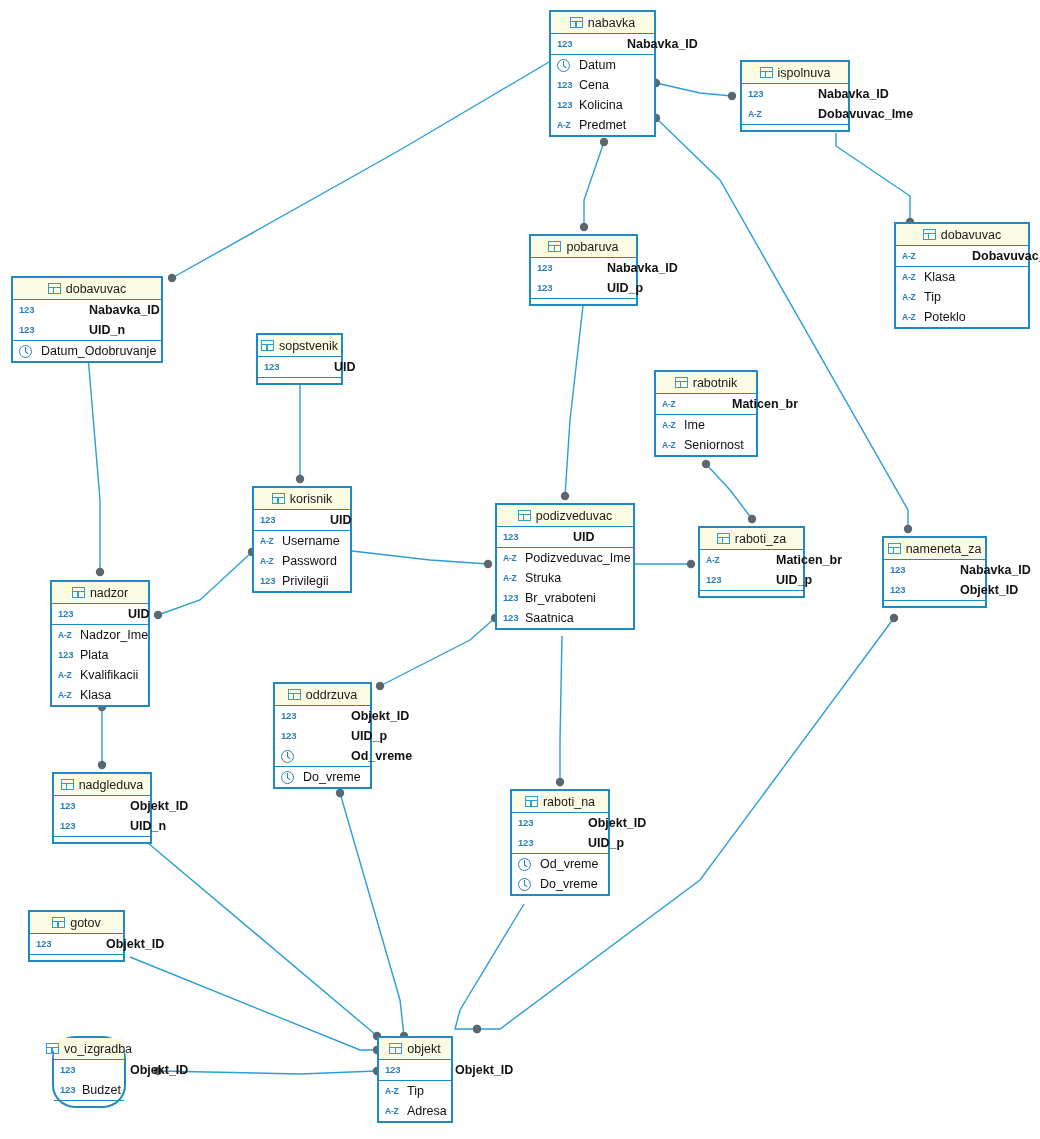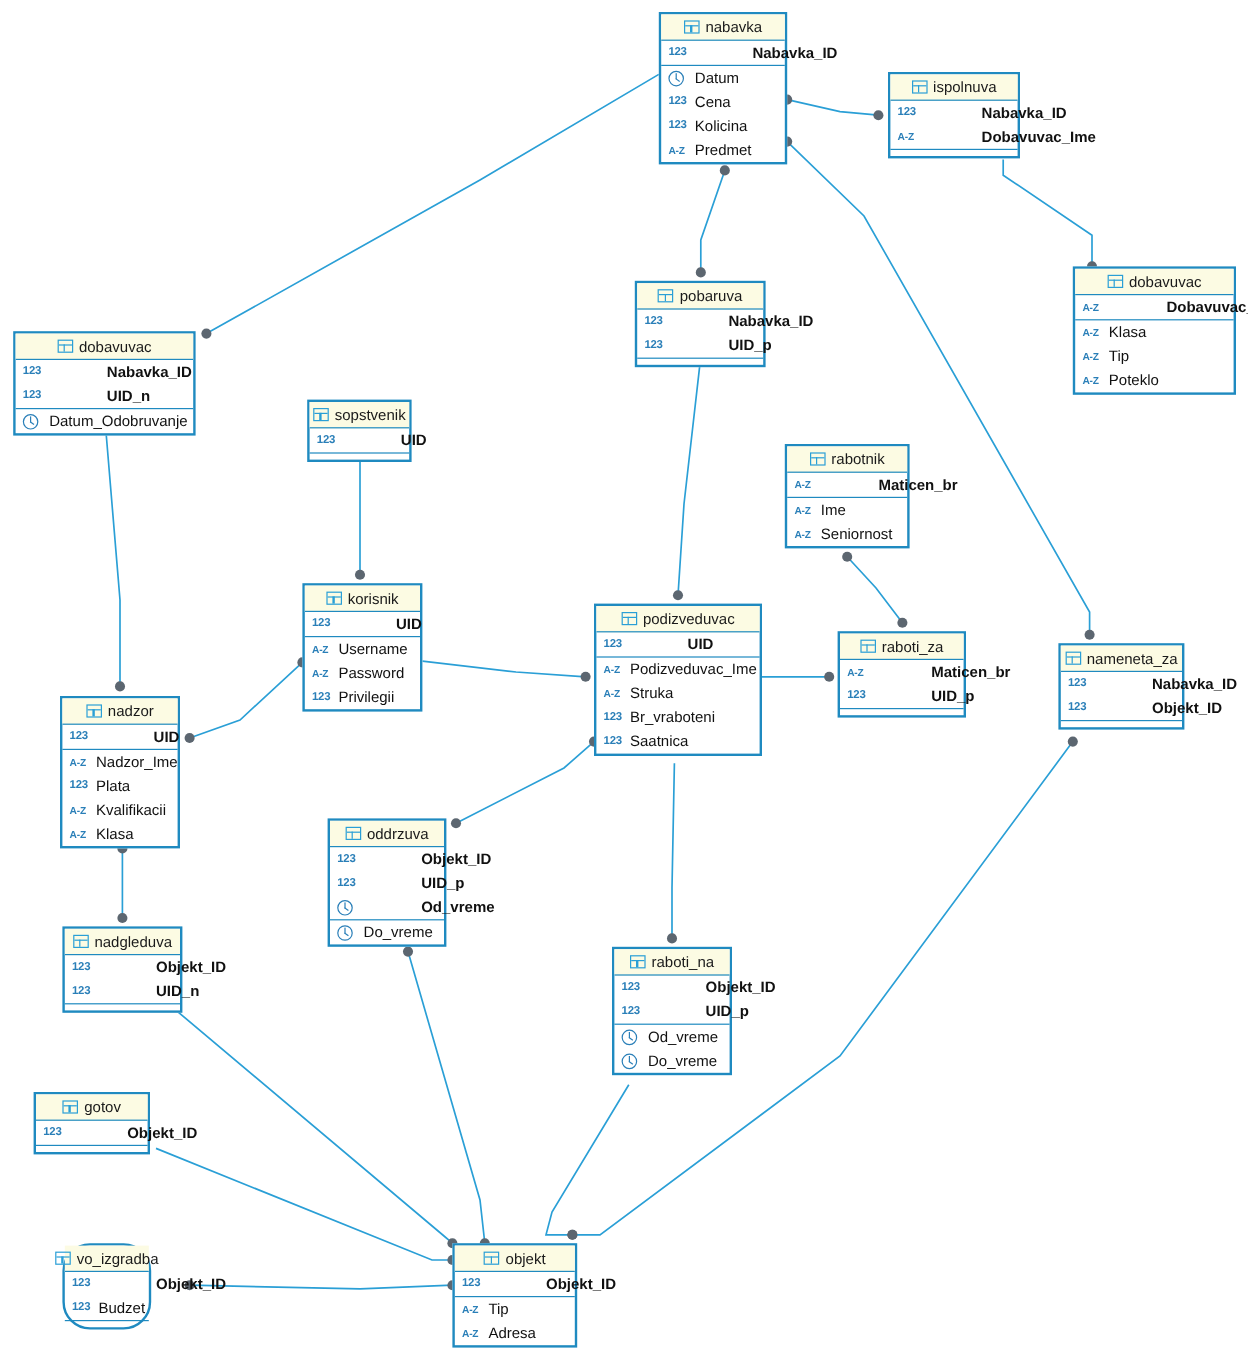--- a/index.html
+++ b/index.html
@@ -572,21 +572,21 @@
           <span class="ico ico-num">123</span>
           <span class="attr-label">Objekt_ID</span>
         </div>
         <div class="attr">
           <span class="ico ico-num">123</span>
           <span class="attr-label">Budzet</span>
         </div>
       </div>
       <div class="attr-group last" style="height: 5px;"></div>
     </div>
-    <div class="entity" style="left: 377px; top: 1036px; width: 104px;">
+    <div class="entity" style="left: 377px; top: 1036px; width: 76px;">
       <div class="entity-header">
         <span class="ico ico-table"></span>
         <span class="title">objekt</span>
       </div>
       <div class="attr-group">
         <div class="attr pk">
           <span class="ico ico-num">123</span>
           <span class="attr-label">Objekt_ID</span>
         </div>
       </div>

